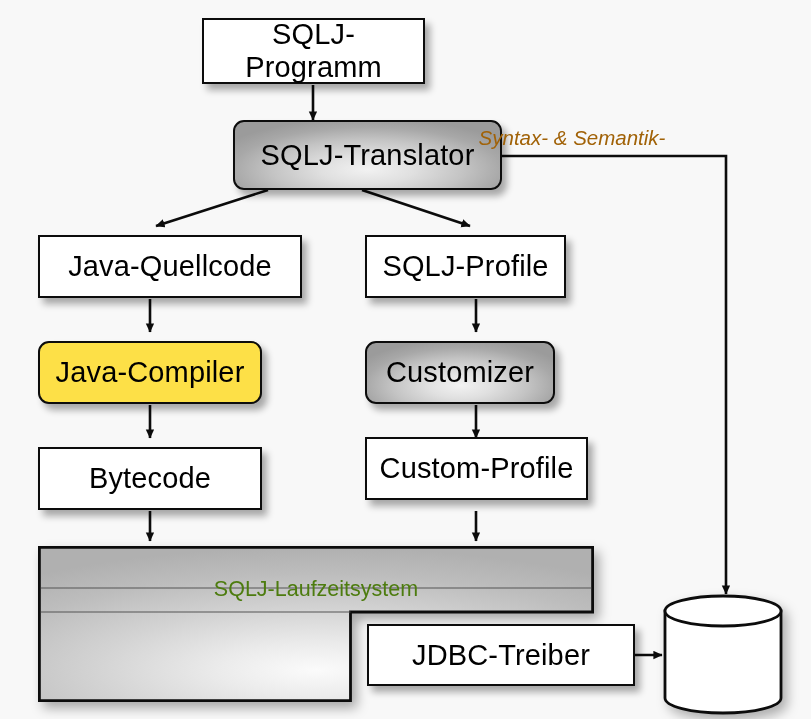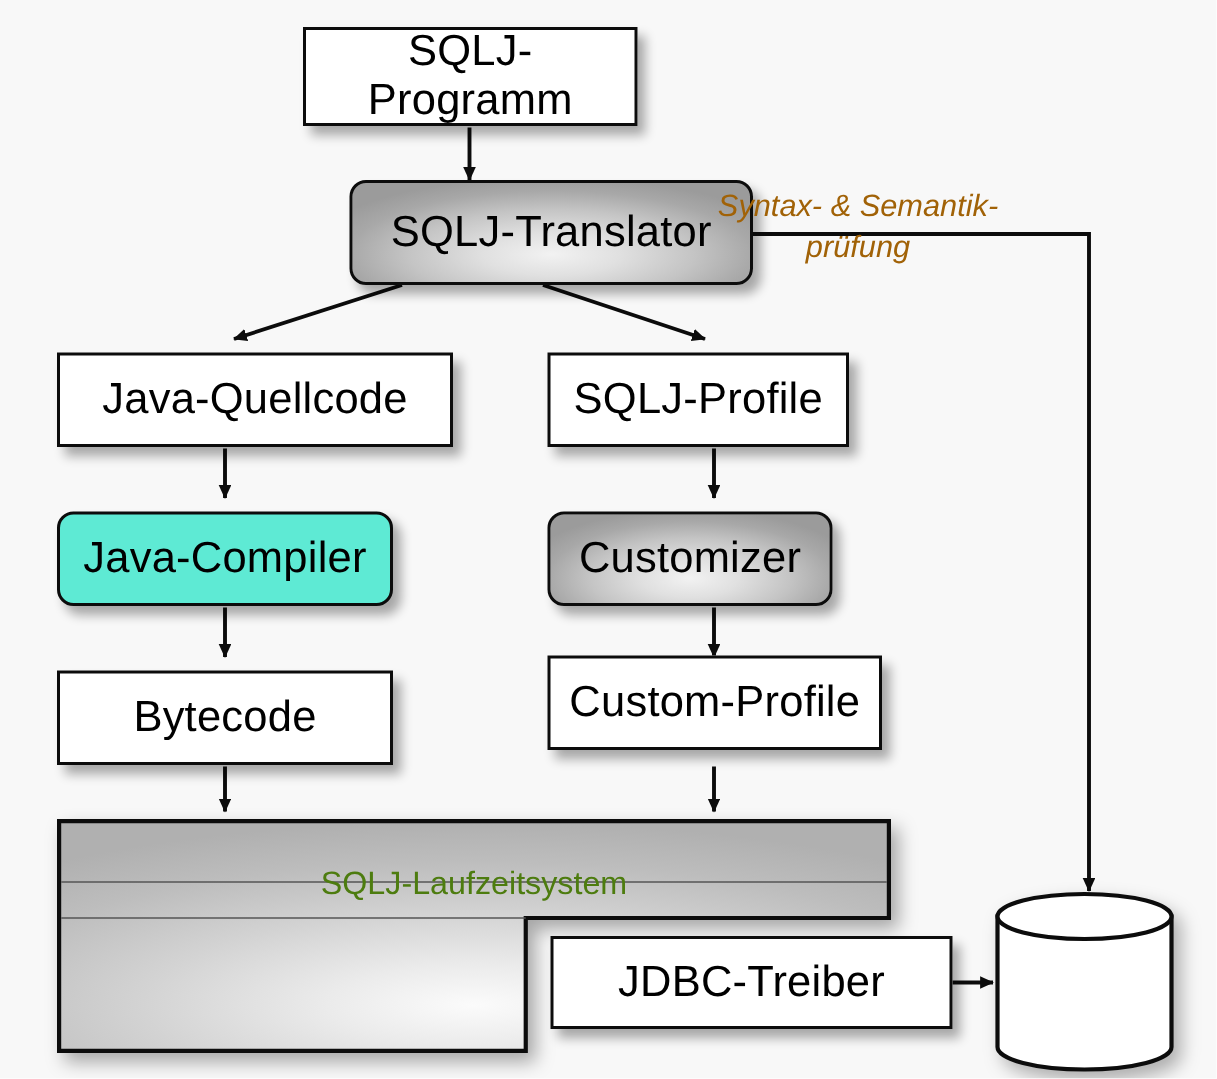--- a/index.html
+++ b/index.html
@@ -34,21 +34,21 @@
     letter-spacing: 0.15px;
     text-align: center;
     z-index: 3;
     box-shadow: 5px 6px 7px rgba(0,0,0,0.33);
   }
   .node.plain {
     background: #ffffff;
   }
   .node.rounded {
     border-radius: 11px;
-    background: #5eead4;
+    background: #fde047;
   }
   .node.grad {
     border-radius: 11px;
     background: radial-gradient(ellipse 62% 78% at 50% 72%,
                 #f2f2f2 0%, #e0e0e0 28%, #c4c4c4 58%, #a8a8a8 82%, #9b9b9b 100%);
   }
   
   #runtime-wrap {
     position: absolute;
     z-index: 2;
@@ -158,16 +158,15 @@
   <div class="node grad" style="left:365px; top:341px; width:190px; height:63px;">Customizer</div>
 
   <div class="node plain" style="left:38px; top:447px; width:224px; height:63px;">Bytecode</div>
 
   <div class="node plain" style="left:365px; top:437px; width:223px; height:63px;">Custom-Profile</div>
 
   <div class="node plain" style="left:367px; top:624px; width:268px; height:62px;">JDBC-Treiber</div>
 
   <div class="edge-label" style="left:442px; top:124px; width:260px;">
     <div>Syntax- &amp; Semantik-</div>
-    <div>prüfung</div>
   </div>
 
 </div>
 
 </body></html>

